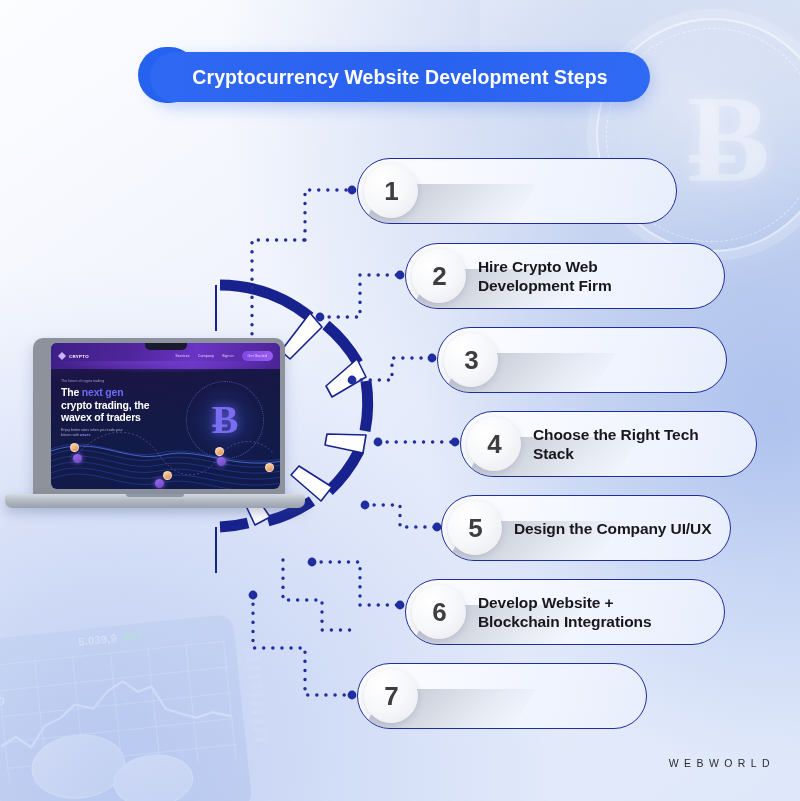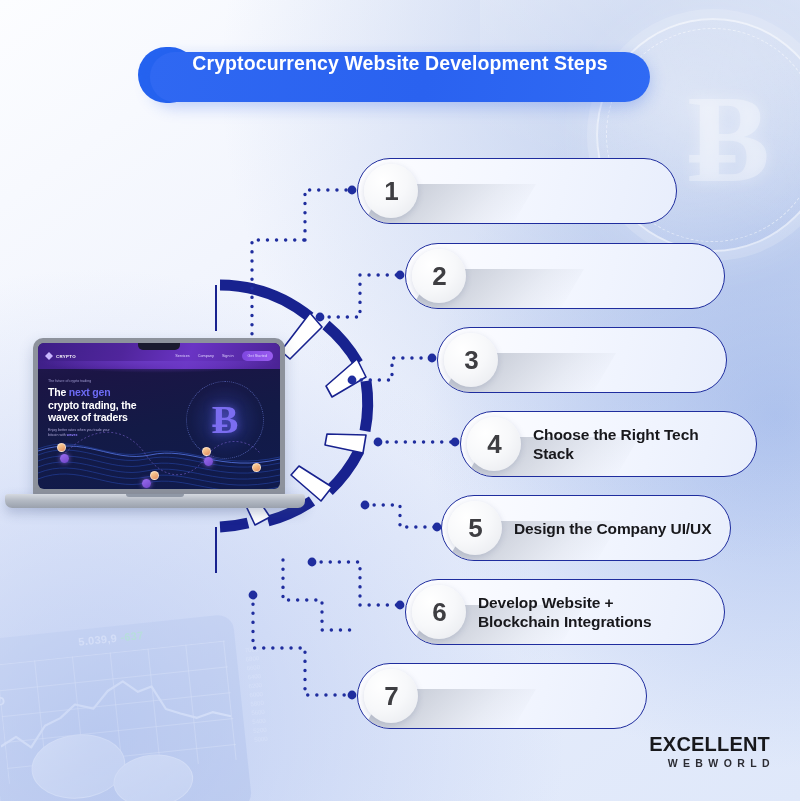--- a/index.html
+++ b/index.html
@@ -57,34 +57,34 @@
   .ph-usd{position:absolute;left:0px;top:74px;font-size:12px;color:#f0f4ff;font-weight:bold;}
   .ph-ticks{position:absolute;right:14px;top:52px;font-size:6px;color:#eaf0ff;line-height:9px;text-align:right;}
   .coin-stack{position:absolute;border-radius:50%;background:linear-gradient(160deg,#e8eefc,#c3d1ef);
     border:1px solid rgba(255,255,255,.6);}
 
   
   .title-bar{
     position:absolute;left:150px;top:52px;width:500px;height:50px;border-radius:25px;
     background:linear-gradient(100deg,#2f68f2 0%,#2a62f0 55%,#2f6af4 100%);
     box-shadow:0 5px 16px rgba(38,92,230,.28);
-    display:flex;justify-content:center;
+    display:flex;align-items:center;justify-content:center;
   }
   .title-bar span{color:#fff;font-size:19.5px;font-weight:bold;letter-spacing:.1px;}
 
   
   .arc-wrap{position:absolute;left:150px;top:255px;width:330px;height:340px;}
 
   
   .conn{position:absolute;left:0;top:0;width:800px;height:801px;pointer-events:none;}
 
   
   .laptop{position:absolute;left:5px;top:338px;width:300px;height:190px;}
   .lap-lid{position:absolute;left:28px;top:0;width:252px;height:158px;border-radius:10px 10px 3px 3px;
-    background:#8d929c;padding:5px 5px 7px 5px;box-sizing:border-box;
+    background:#8d929c;padding:5px 5px 7px 18px;box-sizing:border-box;
     box-shadow:0 6px 14px rgba(60,80,130,.25);}
   .lap-screen{position:relative;width:100%;height:100%;border-radius:6px;overflow:hidden;
     background:linear-gradient(170deg,#241a52 0%,#1b1545 22%,#131a46 55%,#101b4d 100%);}
   .lap-notch{position:absolute;left:50%;top:0;transform:translateX(-50%);width:42px;height:7px;
     background:#1a1a2e;border-radius:0 0 5px 5px;z-index:5;}
   .lap-base{position:absolute;left:0;top:156px;width:300px;height:14px;border-radius:3px 3px 7px 7px;
     background:linear-gradient(180deg,#d5d9e0 0%,#b4bac4 45%,#9aa1ad 100%);
     box-shadow:0 5px 12px rgba(60,80,130,.28);}
   .lap-notch2{position:absolute;left:50%;top:0;transform:translateX(-50%);width:58px;height:3px;
     background:#9098a6;border-radius:0 0 3px 3px;}
@@ -135,21 +135,21 @@
     background:radial-gradient(circle at 34% 30%,#ffffff 0%,#f7f8fa 48%,#e6e8ed 100%);
     box-shadow:0 2px 6px rgba(90,105,140,.22);
     display:flex;align-items:center;justify-content:center;z-index:2;}
   .badge span{font-size:26px;font-weight:bold;color:#3e3e42;letter-spacing:-1px;}
   .card-label{position:relative;z-index:3;margin-left:12px;margin-right:16px;
     font-size:15.5px;line-height:19px;font-weight:bold;color:#18181c;letter-spacing:-.1px;}
 
   
   .footer-logo{position:absolute;right:30px;bottom:32px;text-align:right;}
   .fl-1{font-size:20px;font-weight:bold;color:#17181c;letter-spacing:.2px;}
-  .fl-2{font-size:10.5px;font-weight:bold;color:#2b2c33;letter-spacing:5.4px;margin-top:1px;margin-right:-5px;}
+  .fl-2{font-size:10.5px;font-weight:normal;color:#2b2c33;letter-spacing:5.4px;margin-top:1px;margin-right:-5px;}
 </style>
 </head>
 <body>
 
 <div id="canvas">
 
   <div class="bg-stripe"></div>
   <div class="bg-coin"></div>
   <div class="bg-coin-b">Ƀ</div>
   <div class="title-pill-tail"></div>
@@ -315,20 +315,22 @@
     </div>
   </div>
 
   <div class="card" style="left:405px;top:243px;width:318px;">
     <div class="badge-wrap">
       <div class="badge-shadow"></div>
       <div class="badge">
         <span>2</span>
       </div>
     </div>
+    <div class="card-label" style="white-space:pre-line;">Hire Crypto Web
+Development Firm</div>
   </div>
 
   <div class="card" style="left:437px;top:327px;width:288px;">
     <div class="badge-wrap">
       <div class="badge-shadow"></div>
       <div class="badge">
         <span>3</span>
       </div>
     </div>
   </div>
@@ -367,17 +369,16 @@
   <div class="card" style="left:357px;top:663px;width:288px;">
     <div class="badge-wrap">
       <div class="badge-shadow"></div>
       <div class="badge">
         <span>7</span>
       </div>
     </div>
   </div>
 
   <div class="footer-logo">
-    <div class="fl-1">EXCELLENT</div>
     <div class="fl-2">WEBWORLD</div>
   </div>
 
 </div>
 
 </body></html>

